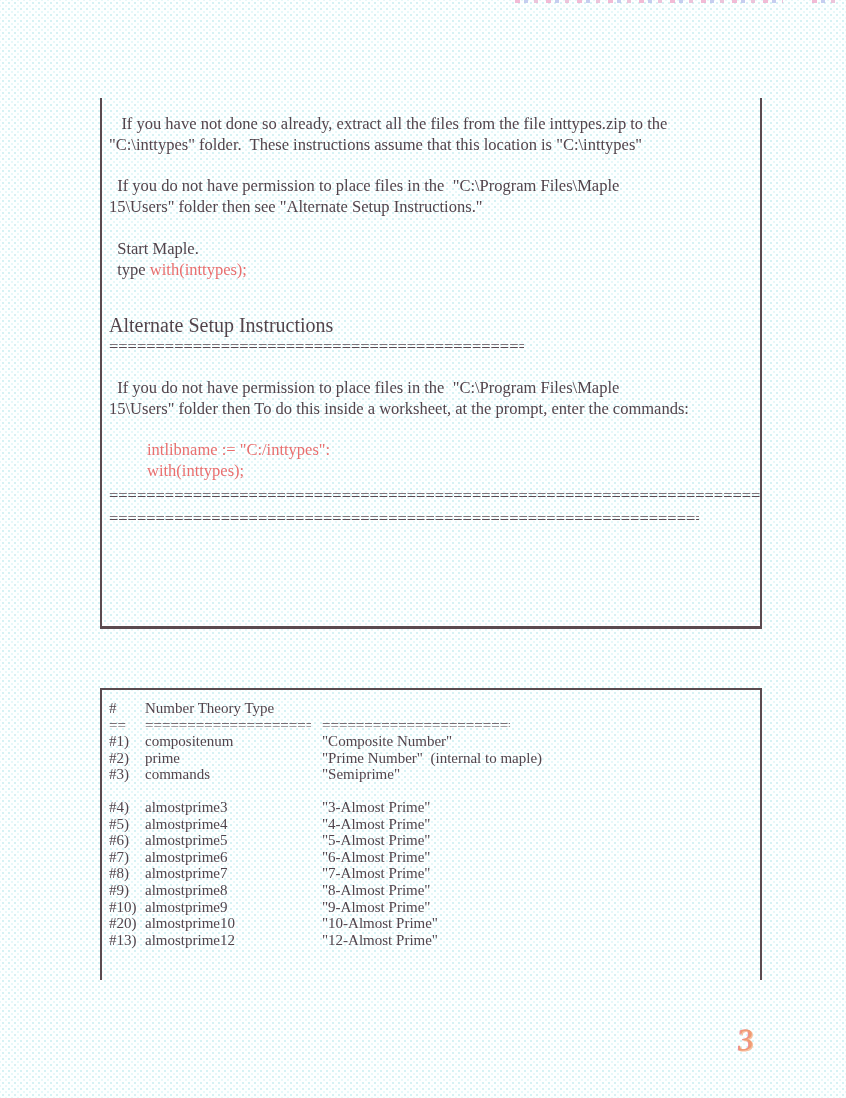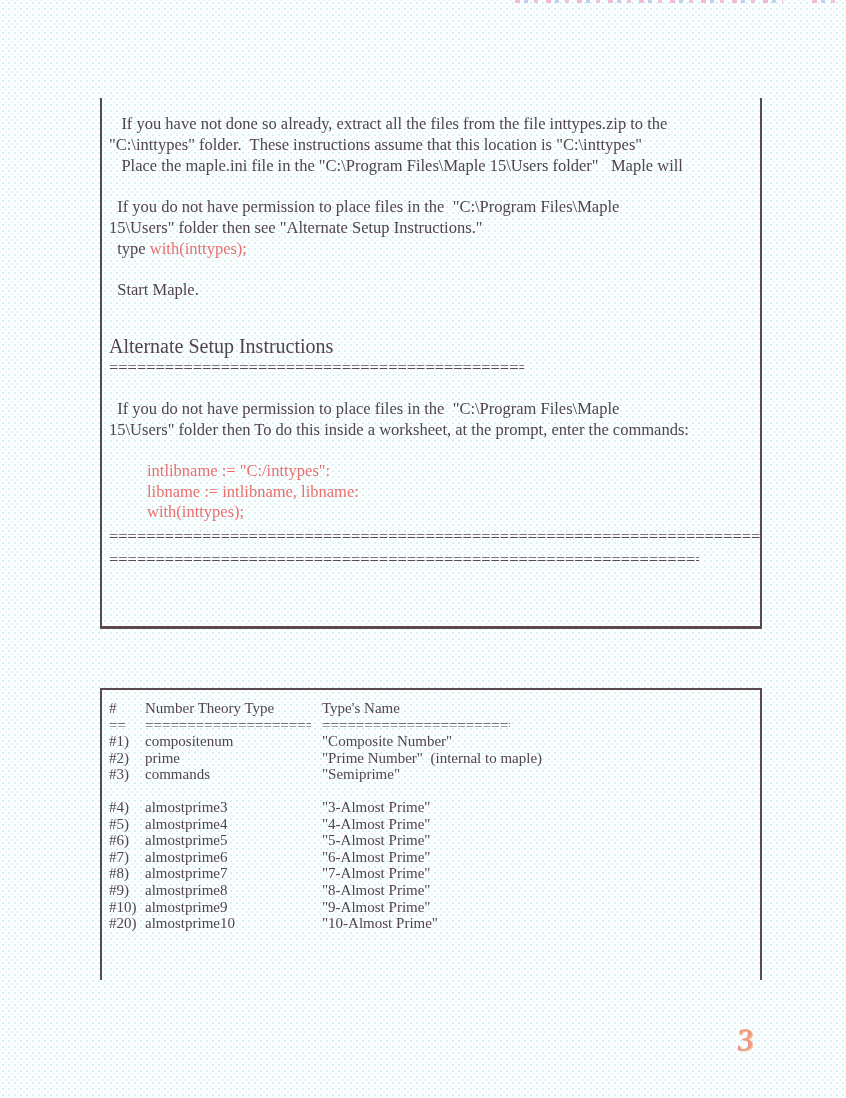--- a/index.html
+++ b/index.html
@@ -63,49 +63,46 @@
 </style>
 </head>
 <body>
 
 <div class="artifact-top" style="left:515px;width:268px;"></div>
 <div class="artifact-top" style="left:812px;width:26px;"></div>
 
 <div class="box box1">
   <div class="line">   If you have not done so already, extract all the files from the file inttypes.zip to the</div>
   <div class="line">"C:\inttypes" folder.  These instructions assume that this location is "C:\inttypes"</div>
-  <div class="line">   Place the maple.ini file in the "C:\Program Files\Maple 15\Users folder"   Maple will</div>
 
   <div class="line gap1">  If you do not have permission to place files in the  "C:\Program Files\Maple</div>
   <div class="line">15\Users" folder then see "Alternate Setup Instructions."</div>
 
+  <div class="line gap1">  Start Maple.</div>
   <div class="line"><span>  type </span><span class="red">with(inttypes);</span></div>
-  <div class="line gap1">  Start Maple.</div>
 
   <div class="heading">Alternate Setup Instructions</div>
   <div class="rule under-heading">==================================================</div>
 
   <div class="line" style="margin-top:24px;">  If you do not have permission to place files in the  "C:\Program Files\Maple</div>
   <div class="line">15\Users" folder then To do this inside a worksheet, at the prompt, enter the commands:</div>
 
   <div class="commands">
     <div class="line red">intlibname := "C:/inttypes":</div>
-    <div class="line red">libname := intlibname, libname:</div>
     <div class="line red">with(inttypes);</div>
   </div>
 
   <div class="rule sep1">================================================================================</div>
   <div class="rule sep2">================================================================================</div>
 </div>
 
 <div class="box box2">
   <div class="trow">
     <span class="c-num">#</span>
     <span class="c-type">Number Theory Type</span>
-    <span class="c-name">Type's Name</span>
   </div>
   <div class="trow">
     <span class="c-num">==</span>
     <span class="c-type"><span class="u-clip u-type">========================</span></span>
     <span class="c-name"><span class="u-clip u-name">========================</span></span>
   </div>
 
   <div class="trow"><span class="c-num">#1)</span><span class="c-type">compositenum</span><span class="c-name">"Composite Number"</span></div>
   <div class="trow"><span class="c-num">#2)</span><span class="c-type">prime</span><span class="c-name">"Prime Number"  (internal to maple)</span></div>
   <div class="trow"><span class="c-num">#3)</span><span class="c-type">commands</span><span class="c-name">"Semiprime"</span></div>
@@ -113,15 +110,16 @@
   <div class="t-gap"></div>
 
   <div class="trow"><span class="c-num">#4)</span><span class="c-type">almostprime3</span><span class="c-name">"3-Almost Prime"</span></div>
   <div class="trow"><span class="c-num">#5)</span><span class="c-type">almostprime4</span><span class="c-name">"4-Almost Prime"</span></div>
   <div class="trow"><span class="c-num">#6)</span><span class="c-type">almostprime5</span><span class="c-name">"5-Almost Prime"</span></div>
   <div class="trow"><span class="c-num">#7)</span><span class="c-type">almostprime6</span><span class="c-name">"6-Almost Prime"</span></div>
   <div class="trow"><span class="c-num">#8)</span><span class="c-type">almostprime7</span><span class="c-name">"7-Almost Prime"</span></div>
   <div class="trow"><span class="c-num">#9)</span><span class="c-type">almostprime8</span><span class="c-name">"8-Almost Prime"</span></div>
   <div class="trow"><span class="c-num">#10)</span><span class="c-type">almostprime9</span><span class="c-name">"9-Almost Prime"</span></div>
   <div class="trow"><span class="c-num">#20)</span><span class="c-type">almostprime10</span><span class="c-name">"10-Almost Prime"</span></div>
+  <div class="trow"><span class="c-num">#13)</span><span class="c-type">almostprime12</span><span class="c-name">"12-Almost Prime"</span></div>
 </div>
 
 <div class="page-num">3</div>
 
 </body></html>

